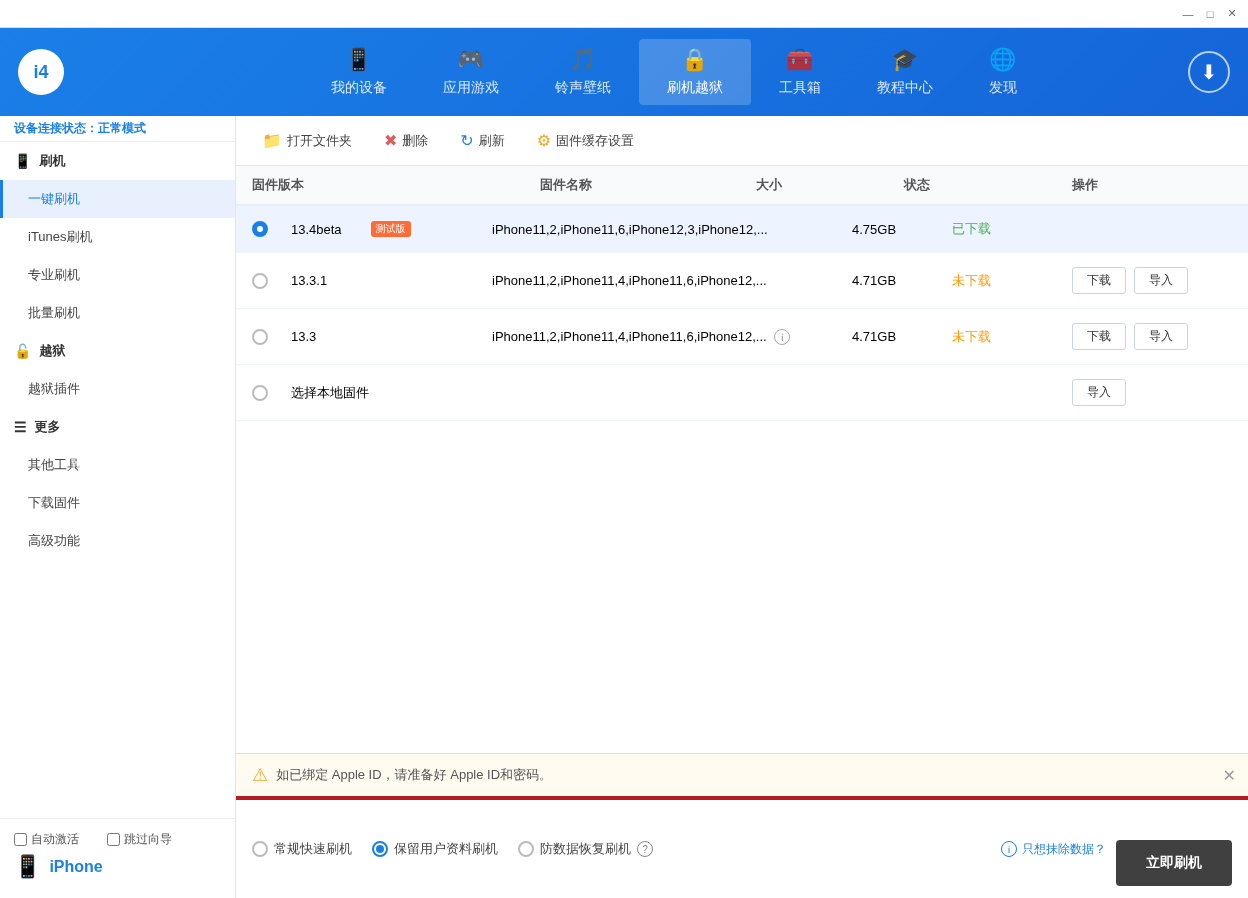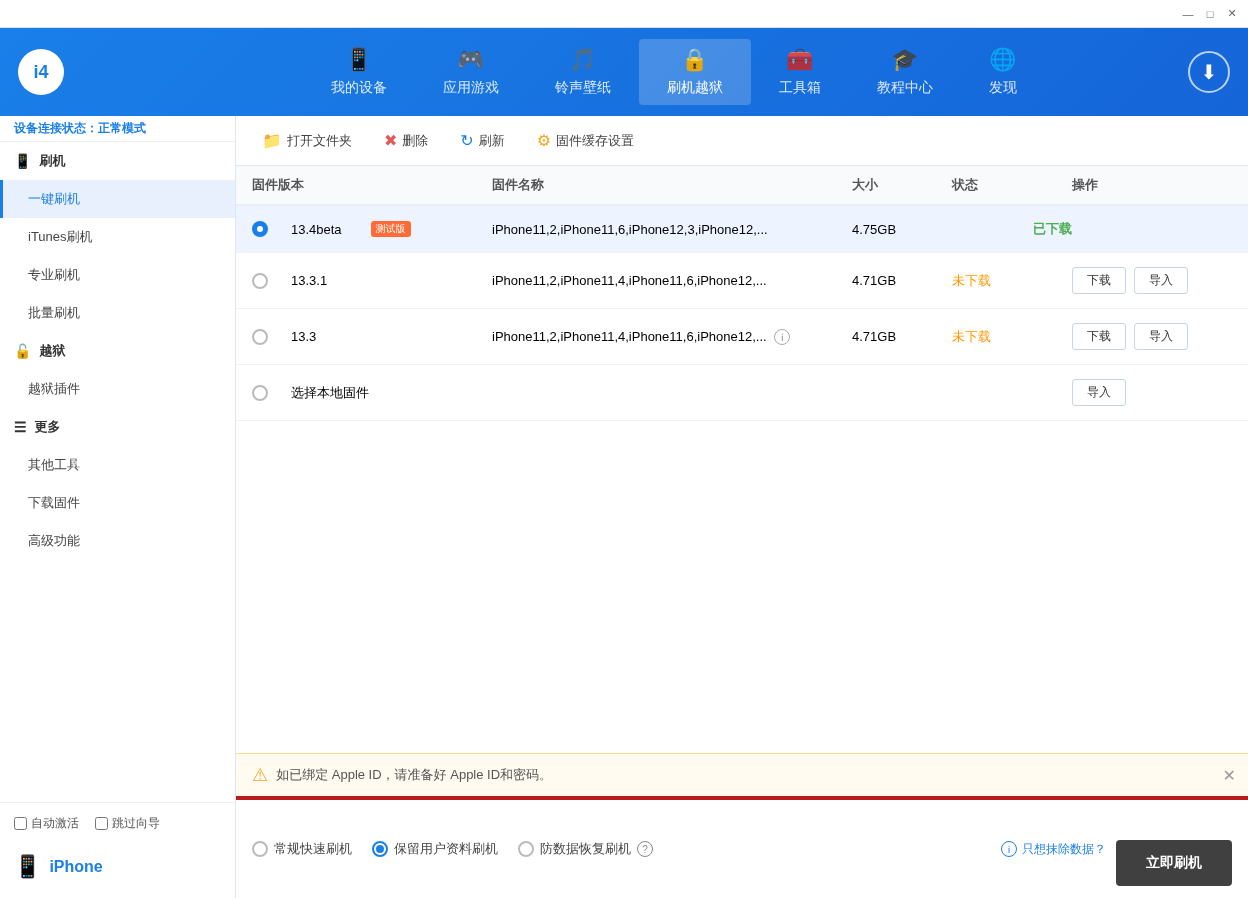--- a/index.html
+++ b/index.html
@@ -29,47 +29,47 @@
 
     
     .sidebar { width: 236px; background: #fff; border-right: 1px solid #e0e6ef; display: flex; flex-direction: column; }
     .device-status { padding: 4px 14px; font-size: 12px; color: #333; border-bottom: 1px solid #eee; }
     .device-status span { font-weight: bold; color: #1a7fe8; }
     .sidebar-item { display: flex; align-items: center; gap: 8px; padding: 10px 20px 10px 28px; cursor: pointer; color: #444; font-size: 13px; }
     .sidebar-item.active { background: #e8f0fe; color: #1a7fe8; border-left: 3px solid #1a7fe8; padding-left: 25px; }
     .sidebar-item.section-header { font-weight: bold; color: #333; padding-left: 14px; cursor: default; }
     .sidebar-icon { font-size: 14px; }
     .sidebar-bottom { margin-top: auto; padding: 12px 14px; border-top: 1px solid #eee; }
-    .sidebar-checkboxes { display: flex; align-items: center; gap: 16px; margin-bottom: 16px; }
+    .sidebar-checkboxes { display: flex; align-items: center; gap: 28px; margin-bottom: 0; }
     .sidebar-checkbox { display: flex; align-items: center; gap: 4px; font-size: 12px; color: #555; cursor: pointer; }
     .device-info { display: flex; align-items: center; gap: 8px; padding: 6px 0; }
     .device-info-icon { color: #1a7fe8; font-size: 22px; }
     .device-info-name { color: #1a7fe8; font-size: 16px; font-weight: bold; }
 
     
     .content { flex: 1; display: flex; flex-direction: column; background: #f5f7fa; }
     .toolbar { background: #fff; padding: 10px 16px; display: flex; align-items: center; gap: 12px; border-bottom: 1px solid #e0e6ef; }
     .toolbar-btn { display: flex; align-items: center; gap: 5px; padding: 5px 10px; border: none; background: transparent; cursor: pointer; font-size: 13px; color: #444; }
     .toolbar-btn .btn-icon { font-size: 16px; }
     .toolbar-btn.folder-btn .btn-icon { color: #f5a623; }
     .toolbar-btn.delete-btn .btn-icon { color: #e05a5a; }
     .toolbar-btn.refresh-btn .btn-icon { color: #1a7fe8; }
     .toolbar-btn.settings-btn .btn-icon { color: #f5a623; }
 
     
     .table-container { flex: 1; background: #fff; margin: 0; overflow-y: auto; }
-    .table-header { display: grid; grid-template-columns: 240px 1fr 100px 120px 160px; padding: 10px 16px; border-bottom: 2px solid #e8eef5; font-weight: bold; color: #555; font-size: 13px; background: #f8fafc; }
+    .table-header { display: grid; grid-template-columns: 240px 1fr 100px 120px 160px; padding: 10px 16px; border-bottom: 2px solid #e8eef5; font-weight: bold; color: #555; font-size: 13px; background: #f8fafc; gap: 48px; }
     .table-row { display: grid; grid-template-columns: 240px 1fr 100px 120px 160px; padding: 14px 16px; border-bottom: 1px solid #f0f4f8; align-items: center; cursor: pointer; }
     .table-row.selected { background: #edf3ff; }
     .radio-cell { display: flex; align-items: center; gap: 23px; }
     .radio-btn { width: 16px; height: 16px; border-radius: 50%; border: 2px solid #bbb; display: inline-flex; align-items: center; justify-content: center; }
     .radio-btn.checked { border-color: #1a7fe8; background: #1a7fe8; }
     .radio-btn.checked::after { content: ''; width: 6px; height: 6px; background: #fff; border-radius: 50%; }
     .version-badge { background: #ff6b35; color: #fff; font-size: 10px; padding: 1px 5px; border-radius: 3px; margin-left: 6px; }
-    .status-downloaded { color: #4caf50; font-weight: bold; text-align: right; }
+    .status-downloaded { color: #4caf50; font-weight: normal; }
     .status-notdownloaded { color: #ff9800; }
     .action-btns { display: flex; gap: 8px; }
     .action-btn { padding: 4px 14px; border: 1px solid #c8d4e8; border-radius: 3px; background: #fff; cursor: pointer; color: #333; font-size: 12px; }
     .info-icon { display: inline-flex; align-items: center; justify-content: center; width: 16px; height: 16px; border-radius: 50%; border: 1px solid #aaa; font-size: 10px; color: #888; margin-left: 4px; cursor: pointer; }
 
     
     .notification-bar { background: #fffbf0; border-top: 1px solid #ffe082; padding: 10px 16px; display: flex; align-items: center; gap: 8px; position: relative; }
     .notif-icon { color: #f5a623; font-size: 18px; }
     .notif-text { color: #555; font-size: 13px; }
     .notif-close { position: absolute; right: 12px; top: 50%; transform: translateY(-50%); cursor: pointer; color: #999; font-size: 16px; }

